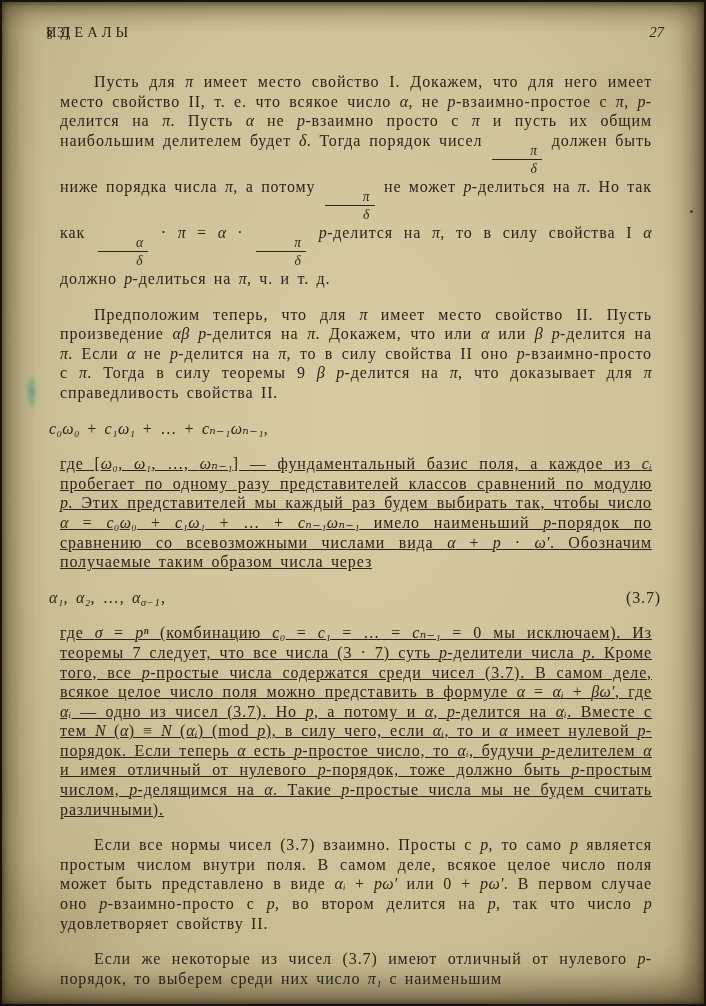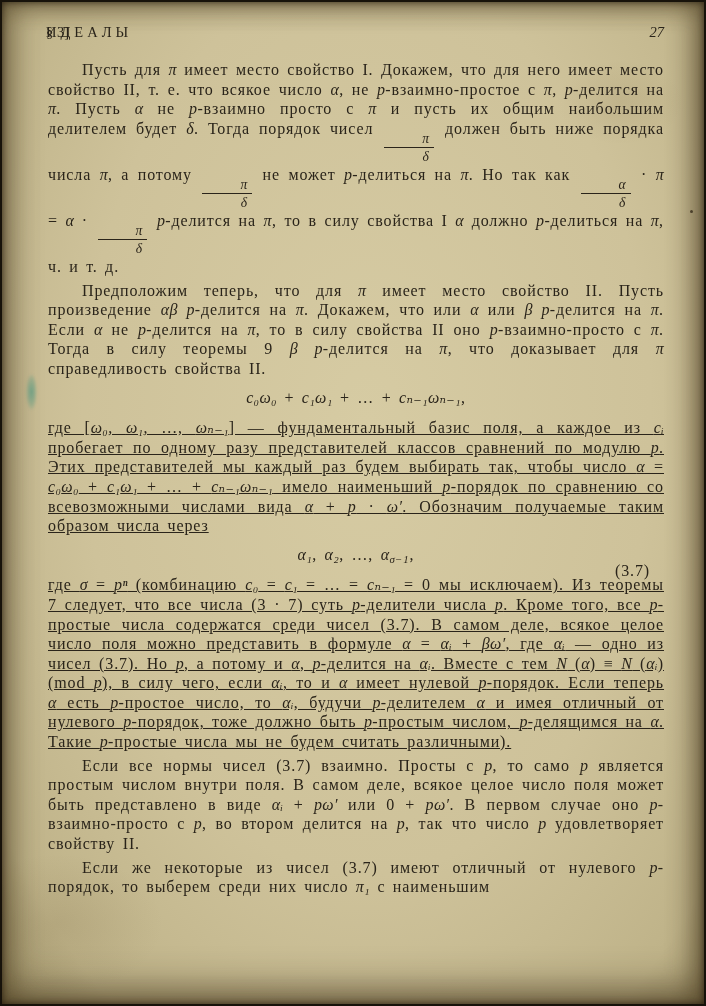--- a/index.html
+++ b/index.html
@@ -39,31 +39,31 @@
     text-align:left;letter-spacing:4px;
   }
   .header .pageno{position:absolute;right:2px;top:0;font-style:italic;}
   .text{
     position:absolute;top:54px;left:42px;right:36px;
     font-size:16px;line-height:19.6px;
     text-align:justify;
     letter-spacing:.055em;
     word-spacing:.16em;
   }
-  .para{margin:4px;text-indent:34px;}
+  .para{margin:16px;text-indent:34px;}
   .para.noindent{text-indent:0;text-decoration:underline;}
   i.m{font-style:italic;letter-spacing:.02em;}
   b{font-weight:bold;}
   .formula{
     position:relative;
-    text-align:center;
-    margin:9px 16px 11px;
+    text-align:left;
+    margin:9px 5px 11px;
     text-indent:0;
   }
-  .eq-tag{position:absolute;right:2px;top:16px;}
+  .eq-tag{position:absolute;right:2px;top:0;}
   .frac{
     display:inline-flex;flex-direction:column;align-items:center;
     vertical-align:-0.65em;
     font-style:italic;
     font-size:.85em;line-height:1.15;
     margin:0 2px;
   }
   .frac .num{border-bottom:1px solid var(--ink);padding:0 4px 1px;}
   .frac .den{padding-top:1px;}
   sub{font-size:.68em;vertical-align:-0.3em;line-height:0;font-style:italic;}

